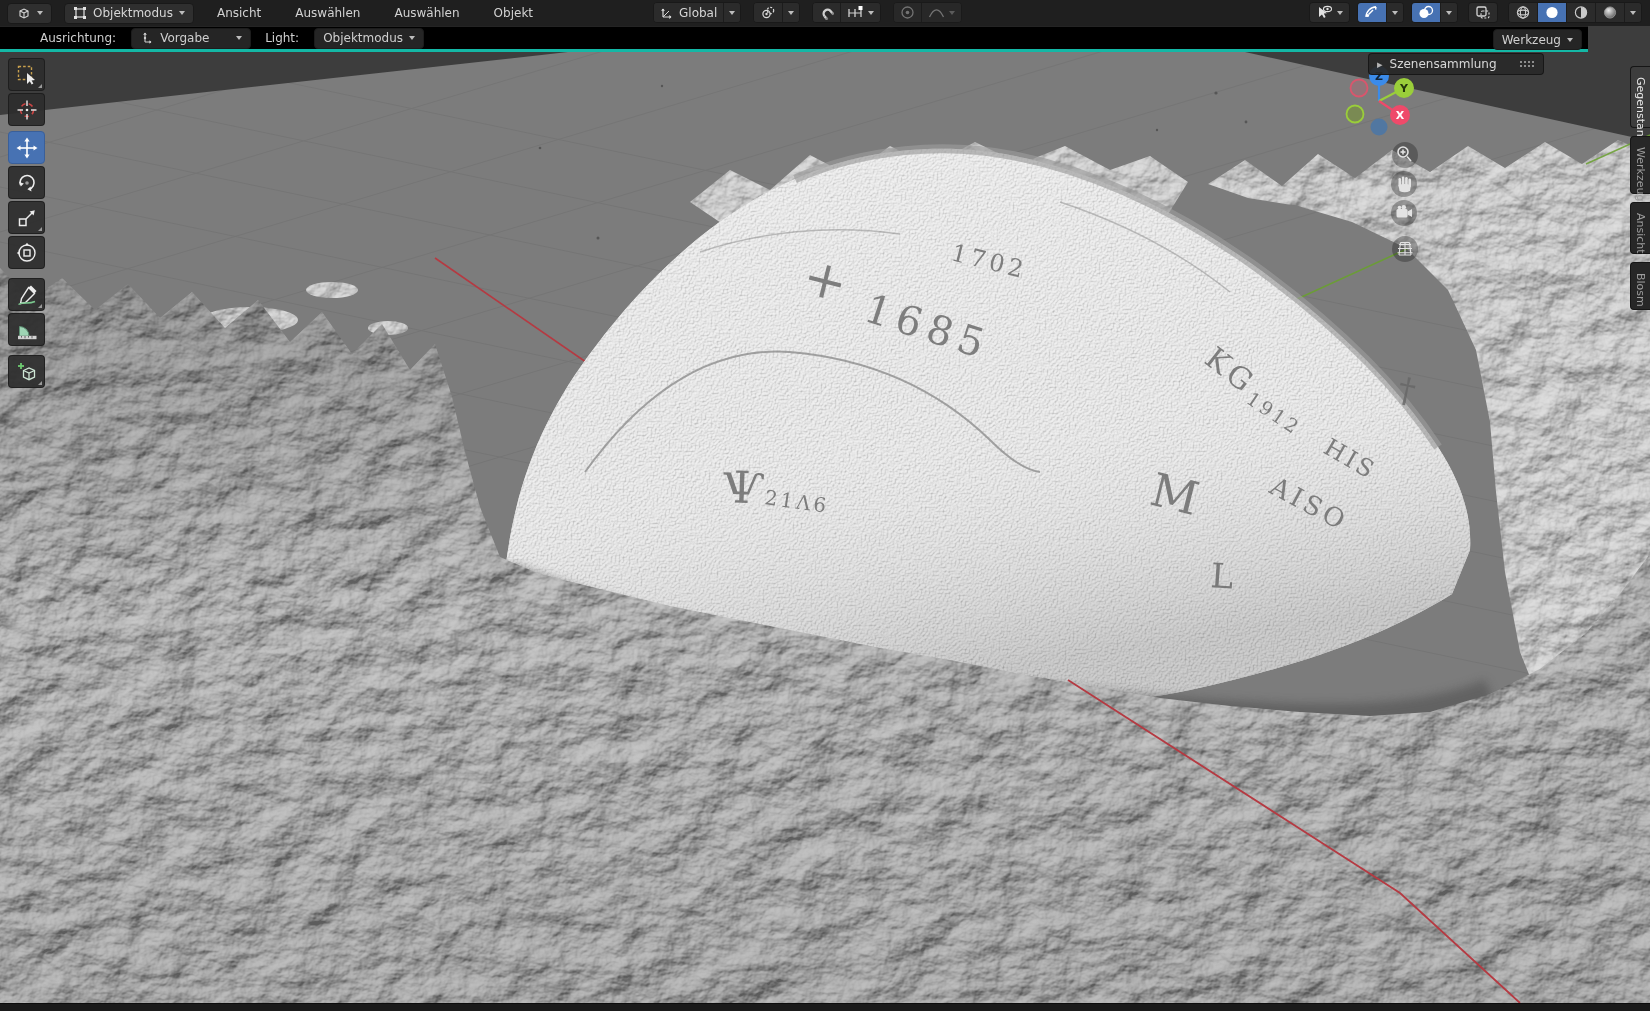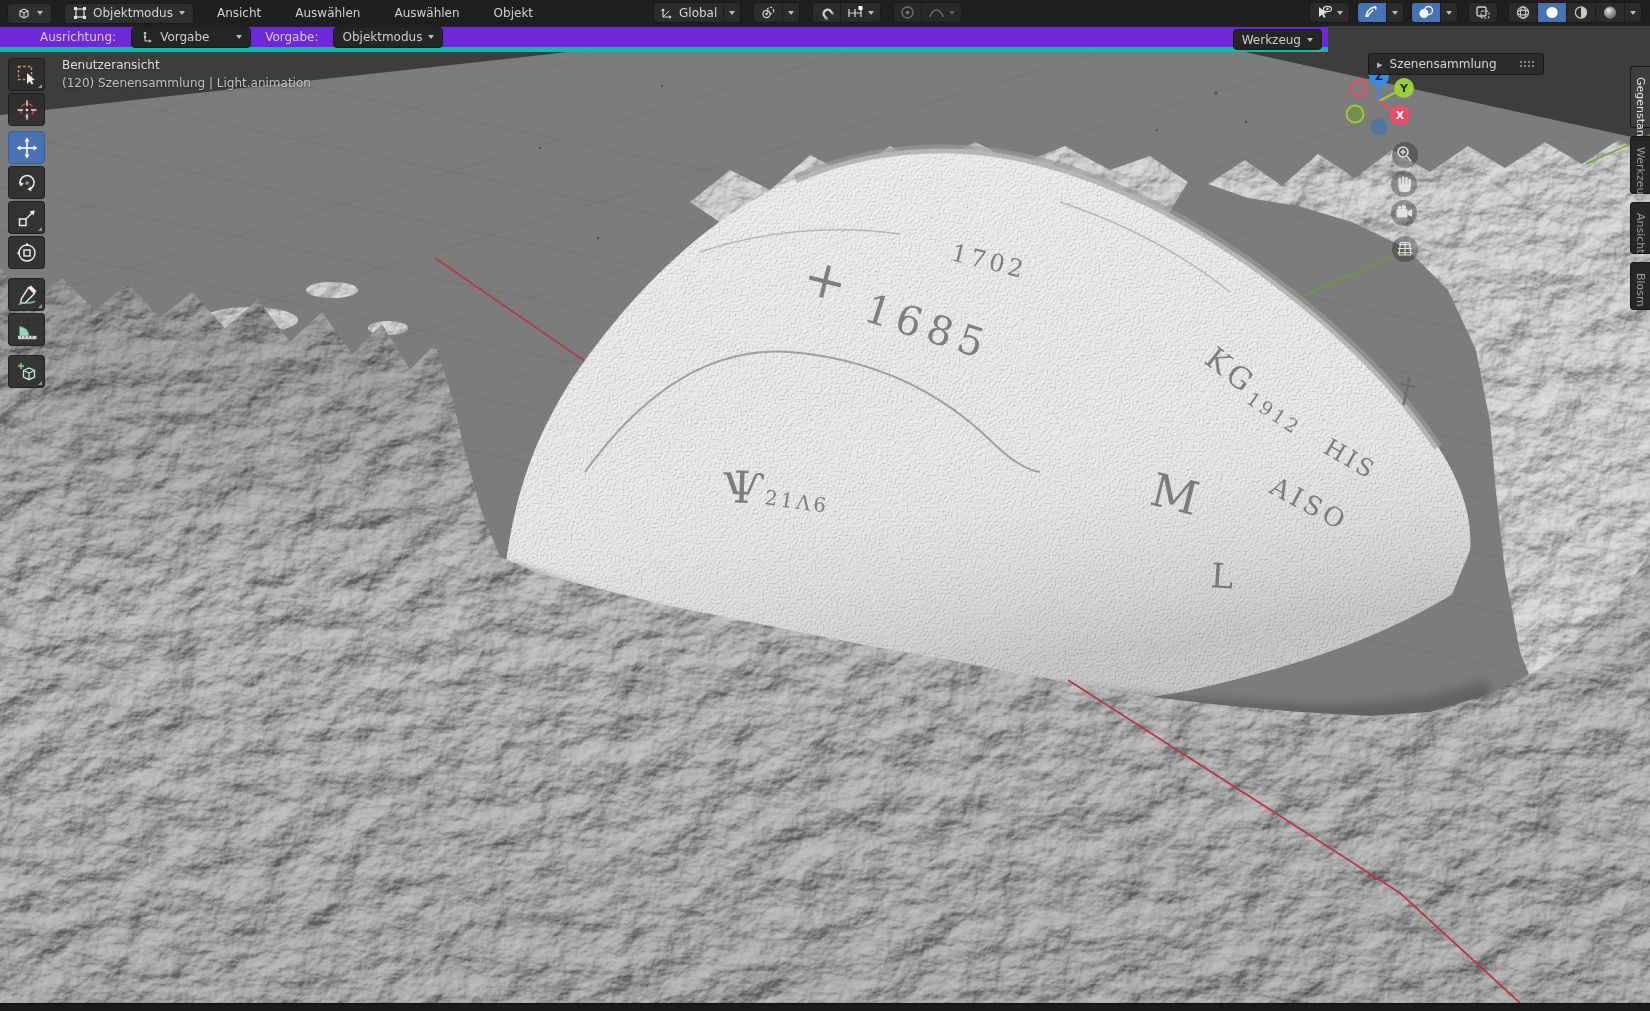--- a/index.html
+++ b/index.html
@@ -18,22 +18,22 @@
   .seg .cell + .cell{border-left:1px solid #1c1c1c;}
   .chev{width:0;height:0;border-left:3.5px solid transparent;border-right:3.5px solid transparent;border-top:4px solid #bdbdbd;display:inline-block;}
   .chev.dim{border-top-color:#6f6f6f;}
   .menu{padding:0 11px;height:26px;display:inline-flex;align-items:center;color:#d2d2d2;}
   #tb-left{display:flex;align-items:center;gap:12px;padding-left:7px;}
   #tb-center{position:absolute;left:653px;top:2px;display:flex;align-items:center;gap:12px;}
   #tb-right{position:absolute;right:8px;top:2px;display:flex;align-items:center;gap:7px;}
   .ic{display:inline-flex;align-items:center;justify-content:center;}
 
   
-  #toolsettings{position:absolute;left:0;top:26px;width:1328px;height:26px;background:#6d28d9;
-    border-top:1px solid #242424;border-bottom:5px solid #14b8a6;
+  #toolsettings{position:absolute;left:0;top:26px;width:1588px;height:26px;background:#000000;
+    border-top:1px solid #242424;border-bottom:3px solid #14b8a6;
     display:flex;align-items:center;font-size:12px;color:#cfcfcf;z-index:50;}
   #toolsettings .lbl{margin:0 7px 0 14px;}
   #toolsettings .pill{background:#252525;border-color:#1c1c1c;margin-left:8px;}
   #ts-right{position:absolute;right:6px;top:2px;}
 
   
   #viewport{position:absolute;left:0;top:52px;width:1650px;height:951px;overflow:hidden;}
   #scene{position:absolute;left:0;top:0;}
 
   #overlay-text{position:absolute;left:62px;top:4px;z-index:20;line-height:18px;
@@ -299,21 +299,21 @@
             <g stroke="#cfcfcf" fill="none" stroke-width="1.1">
           <path d="M5 2 L5 11 M5 11 L11 11"></path>
               <path d="M5 2 L3.8 4 M5 2 L6.2 4 M11 11 L9.2 9.9 M11 11 L9.2 12.1"></path>
             </g>
           <circle cx="5" cy="7" r="1.2" fill="#cfcfcf"></circle>
           </svg>
       </span>
       <span>Vorgabe</span>
       <span class="chev" style="margin-left:auto;"></span>
     </span>
-    <span class="lbl">Vorgabe:</span>
+    <span class="lbl">Light:</span>
     <span class="pill">
       <span>Objektmodus</span>
       <span class="chev"></span>
     </span>
     <span id="ts-right">
       <span class="pill">
         <span>Werkzeug</span>
         <span class="chev"></span>
       </span>
     </span>
@@ -505,24 +505,20 @@
           <circle cx="1405" cy="197" r="13" fill="rgba(30,30,30,0.35)"></circle>
           <g stroke="#e3e3e3" stroke-width="1.1" fill="none">
             <path d="M1399 192.5 L1411 192.5 M1398 196.5 L1412 196.5 M1397.5 200.8 L1412.5 200.8"></path>
             <path d="M1400.5 190.5 L1399 203 M1405 190.5 L1405 203 M1409.5 190.5 L1411 203"></path>
             <path d="M1400.5 190.5 L1409.5 190.5 M1399 203 L1411 203"></path>
           </g>
         </g>
       </g>
     </svg>
 
-    <div id="overlay-text">
-      <div>Benutzeransicht</div>
-      <div class="l2">(120) Szenensammlung | Light.animation</div>
-    </div>
 
     <div id="toolcol">
       <div class="tool sub">
         <svg width="22" height="22" viewBox="0 0 22 22">
             <rect x="2.5" y="2.5" width="13" height="13" fill="none" stroke="#c9a14e" stroke-width="1.4" stroke-dasharray="2.6 2"></rect>
           <path d="M11 9 L11 20 L13.8 17.2 L15.6 20.6 L17.4 19.6 L15.6 16.4 L19 16 Z" fill="#ececec"></path>
           </svg>
       </div>
       <div class="tool">
         <svg width="22" height="22" viewBox="0 0 22 22">

